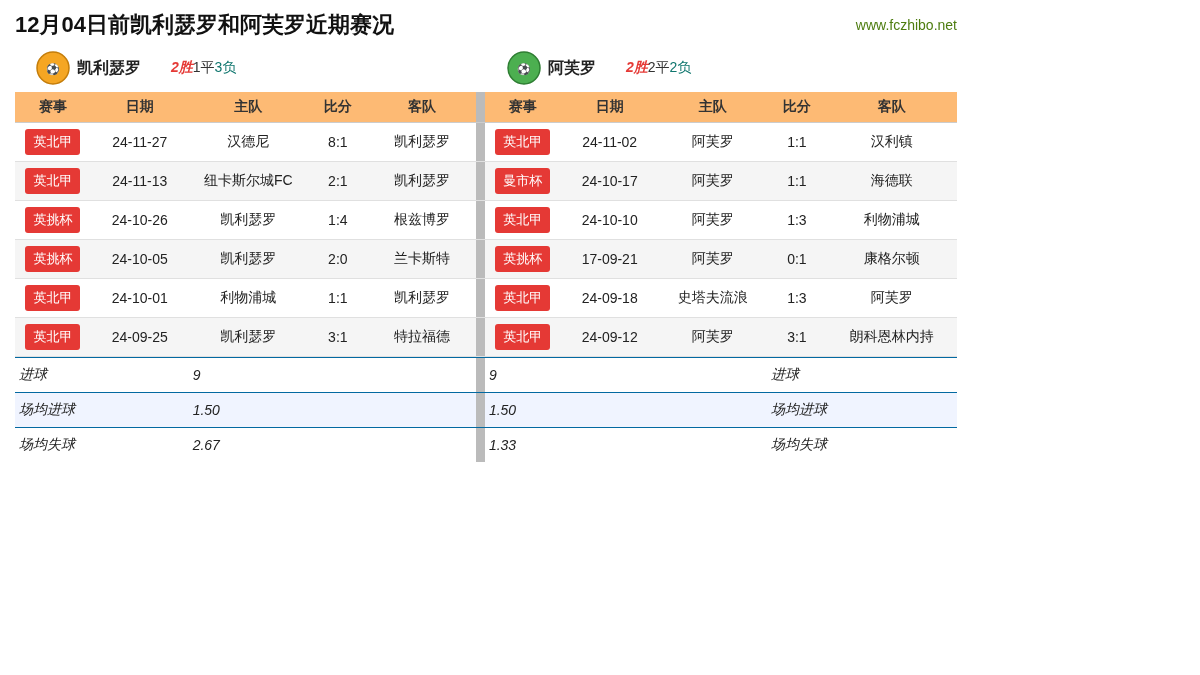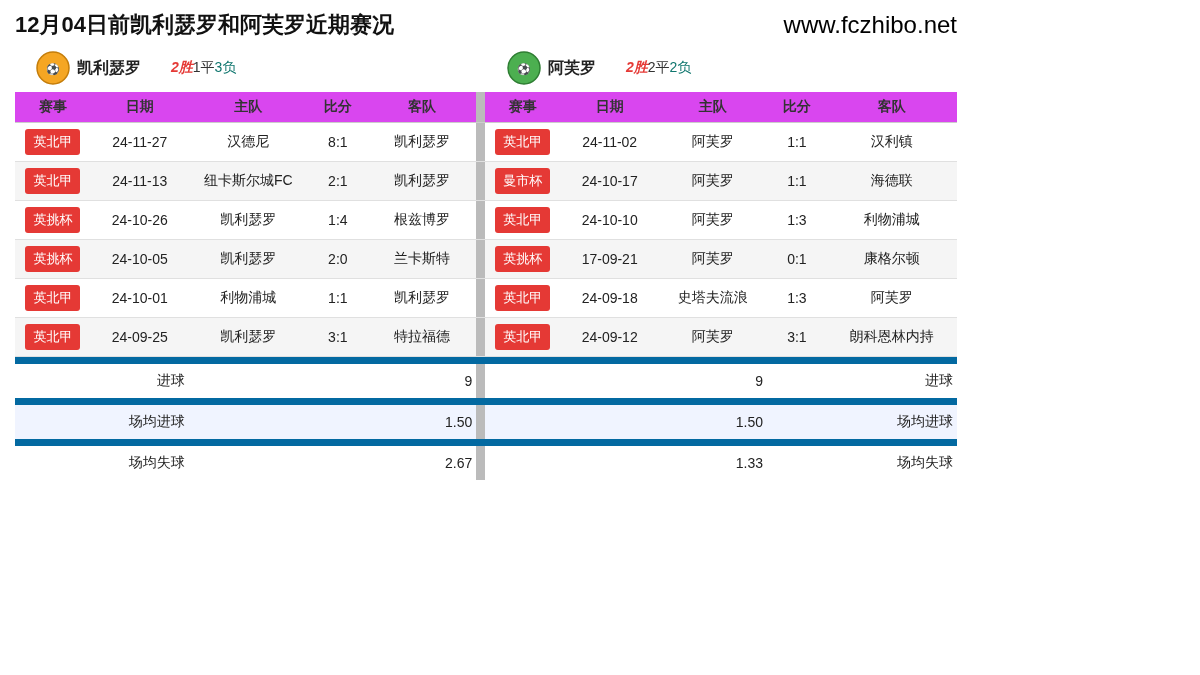--- a/index.html
+++ b/index.html
@@ -21,22 +21,22 @@
       justify-content: space-between;
       align-items: center;
       margin-bottom: 10px;
     }
     .header-title {
       font-size: 22px;
       font-weight: bold;
       color: #111;
     }
     .header-url {
-      font-size: 24px;
-      color: #000000;
+      font-size: 14px;
+      color: #4d7c0f;
     }
     
     .team-header {
       display: flex;
       align-items: center;
       margin-bottom: 6px;
     }
     .team-section-left {
       display: flex;
       align-items: center;
@@ -69,21 +69,21 @@
     .record-win { color: #e53935; font-weight: bold; font-style: italic; }
     .record-draw { color: #333; }
     .record-lose { color: #0f766e; }
 
     
     .main-table {
       width: 100%;
       border-collapse: collapse;
     }
     .main-table th {
-      background: #d946ef;
+      background: #fdba74;
       color: #333;
       font-weight: bold;
       text-align: center;
       padding: 6px 4px;
       border-bottom: 1px solid #ccc;
       font-size: 14px;
     }
     .main-table td {
       text-align: center;
       padding: 6px 4px;
@@ -109,24 +109,25 @@
       display: inline-block;
       white-space: nowrap;
     }
     
     .stats-table {
       width: 100%;
       border-collapse: collapse;
       margin-top: 0;
     }
     .stats-table td {
-      text-align: right;
+      text-align: left;
       padding: 8px 4px;
       font-size: 14px;
-      border-top: 7px solid #0369a1;
+      border-top: 1px solid #0369a1;
+      font-style: italic;
     }
     .stats-table tr:nth-child(even) td {
       background: #f0f4ff;
     }
     .stats-table tr:nth-child(odd) td {
       background: #fff;
     }
   </style>
 </head>
 <body>

